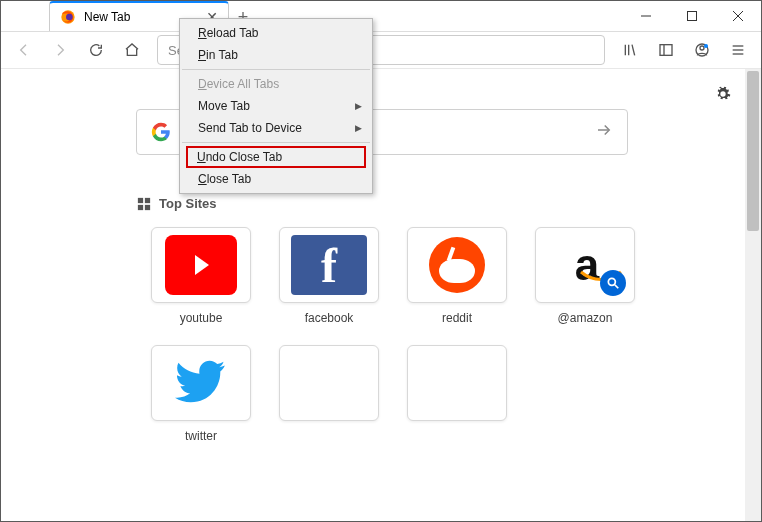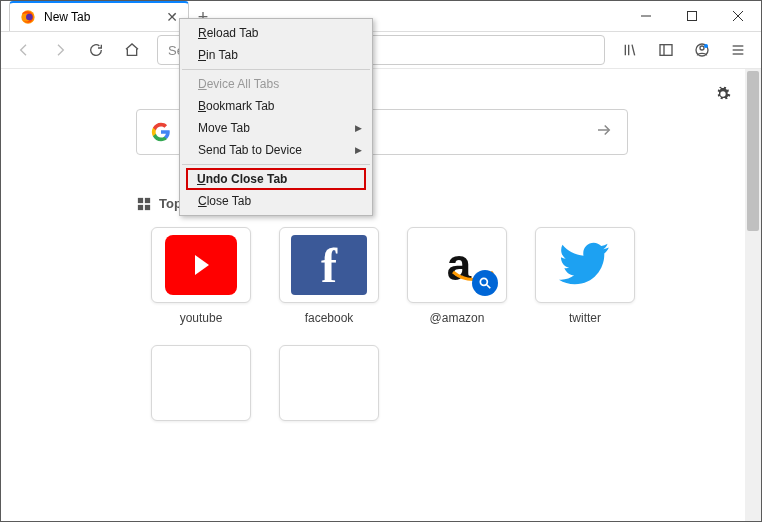--- a/index.html
+++ b/index.html
@@ -1,18 +1,18 @@
 <!DOCTYPE html>
 <html><head>
 <meta charset="utf-8">
 <style>
 * { margin: 0; padding: 0; box-sizing: border-box; font-family: "Segoe UI", Arial, sans-serif; }
 body { width: 762px; height: 522px; background: #fff; border: 1px solid #5a5a5a; position: relative; overflow: hidden; }
 
-.titlebar { height: 30px; background: #fff; display: flex; align-items: flex-end; position: relative; }
+.titlebar { height: 30px; background: #fff; display: flex; align-items: flex-end; position: relative; padding-left: 40px; }
 .tabstrip { display: flex; align-items: flex-end; padding-left: 8px; height: 30px; }
 .tab { height: 30px; display: flex; align-items: center; padding: 0 10px; border: 1px solid #ccc; border-bottom: none; border-radius: 4px 4px 0 0; background: #fff; border-top: 2px solid #0a84ff; gap: 8px; min-width: 180px; }
 .tab-icon { width: 16px; height: 16px; }
 .tab-title { font-size: 12px; flex: 1; }
 .tab-close { font-size: 14px; color: #555; cursor: pointer; }
 .newtab-btn { width: 28px; height: 28px; display: flex; align-items: center; justify-content: center; color: #666; font-size: 18px; cursor: pointer; }
 .win-controls { position: absolute; right: 0; top: 0; display: flex; }
 .win-btn { width: 46px; height: 30px; display: flex; align-items: center; justify-content: center; color: #333; }
 .win-btn svg { width: 10px; height: 10px; }
 
@@ -41,21 +41,21 @@
 .tiles { position: absolute; left: 140px; top: 158px; display: grid; grid-template-columns: repeat(4, 120px); gap: 8px; row-gap: 20px; }
 .tile { display: flex; flex-direction: column; align-items: center; gap: 8px; }
 .tile-box { width: 100px; height: 76px; border: 1px solid #d8d8d8; border-radius: 6px; background: #fff; display: flex; align-items: center; justify-content: center; box-shadow: 0 1px 3px rgba(0,0,0,0.08); position: relative; }
 .tile-label { font-size: 12px; color: #404040; }
 
 .context-menu { position: absolute; left: 178px; top: 17px; width: 194px; background: #f0f0f0; border: 1px solid #b8b8b8; box-shadow: 2px 2px 5px rgba(0,0,0,0.25); padding: 3px 0; font-size: 12px; z-index: 10; }
 .cm-item { height: 22px; display: flex; align-items: center; padding: 0 18px; color: #222; position: relative; }
 .cm-item.disabled { color: #999; }
 .cm-sep { height: 1px; background: #cfcfcf; margin: 3px 2px; }
 .cm-arrow { position: absolute; right: 10px; font-size: 9px; color: #555; }
-.cm-highlight { border: 2px solid #d40000; margin: 0 6px; padding-left: 9px; padding-right: 20px; font-weight: bold; }
+.cm-highlight { border: 2px solid #d40000; margin: 0 6px; padding-left: 9px; padding-right: 20px; }
 
 .underline-first::first-letter { text-decoration: underline; }
 
 
 .youtube-shape { width: 72px; height: 60px; background: #ff0000; border-radius: 8px; position: relative; }
 .youtube-shape::after { content:''; position:absolute; left:30px; top:20px; border-left:14px solid #fff; border-top:10px solid transparent; border-bottom:10px solid transparent; }
 .facebook-shape { width: 76px; height: 60px; background: #3b5998; border-radius: 4px; display:flex; align-items:center; justify-content:center; color:#fff; font-size:48px; font-weight:bold; font-family: Georgia, serif; }
 .reddit-shape { width: 56px; height: 56px; background:#ff4500; border-radius:50%; position:relative; }
 .reddit-shape::before{content:'';position:absolute;left:10px;top:22px;width:36px;height:24px;background:#fff;border-radius:50%/60%;}
 .reddit-shape::after{content:'';position:absolute;left:20px;top:10px;width:4px;height:14px;background:#fff;transform:rotate(20deg);}
@@ -203,20 +203,26 @@
         <div class="tile-label">youtube</div>
       </div>
       <div class="tile">
         <div class="tile-box">
           <div class="facebook-shape">f</div>
         </div>
         <div class="tile-label">facebook</div>
       </div>
       <div class="tile">
         <div class="tile-box">
+          <div class="reddit-shape"></div>
+        </div>
+        <div class="tile-label">reddit</div>
+      </div>
+      <div class="tile">
+        <div class="tile-box">
           <div class="amazon-shape">a<svg style="position:absolute;left:4px;bottom:8px;" width="44" height="12" viewBox="0 0 44 12">
               <path d="M2 2c12 10 28 10 40 0" stroke="#ff9900" stroke-width="3" fill="none"></path>
             </svg></div>
           <div class="amazon-badge">
             <svg viewBox="0 0 24 24" fill="none" stroke="#fff" stroke-width="3">
               <circle cx="10" cy="10" r="6"></circle>
               <line x1="15" y1="15" x2="21" y2="21"></line>
             </svg>
           </div>
         </div>
@@ -250,23 +256,20 @@
       <span class="underline-first">Reload Tab</span>
     </div>
     <div class="cm-item">
       <span class="underline-first">Pin Tab</span>
     </div>
     <div class="cm-sep"></div>
     <div class="cm-item disabled">
       <span class="underline-first">Device All Tabs</span>
     </div>
     <div class="cm-item">
-      <span class="underline-first">Bookmark Tab</span>
-    </div>
-    <div class="cm-item">
       <span>Move Tab</span>
       <span class="cm-arrow">▶</span>
     </div>
     <div class="cm-item">
       <span>Send Tab to Device</span>
       <span class="cm-arrow">▶</span>
     </div>
     <div class="cm-sep"></div>
     <div class="cm-item cm-highlight">
       <span class="underline-first">Undo Close Tab</span>

